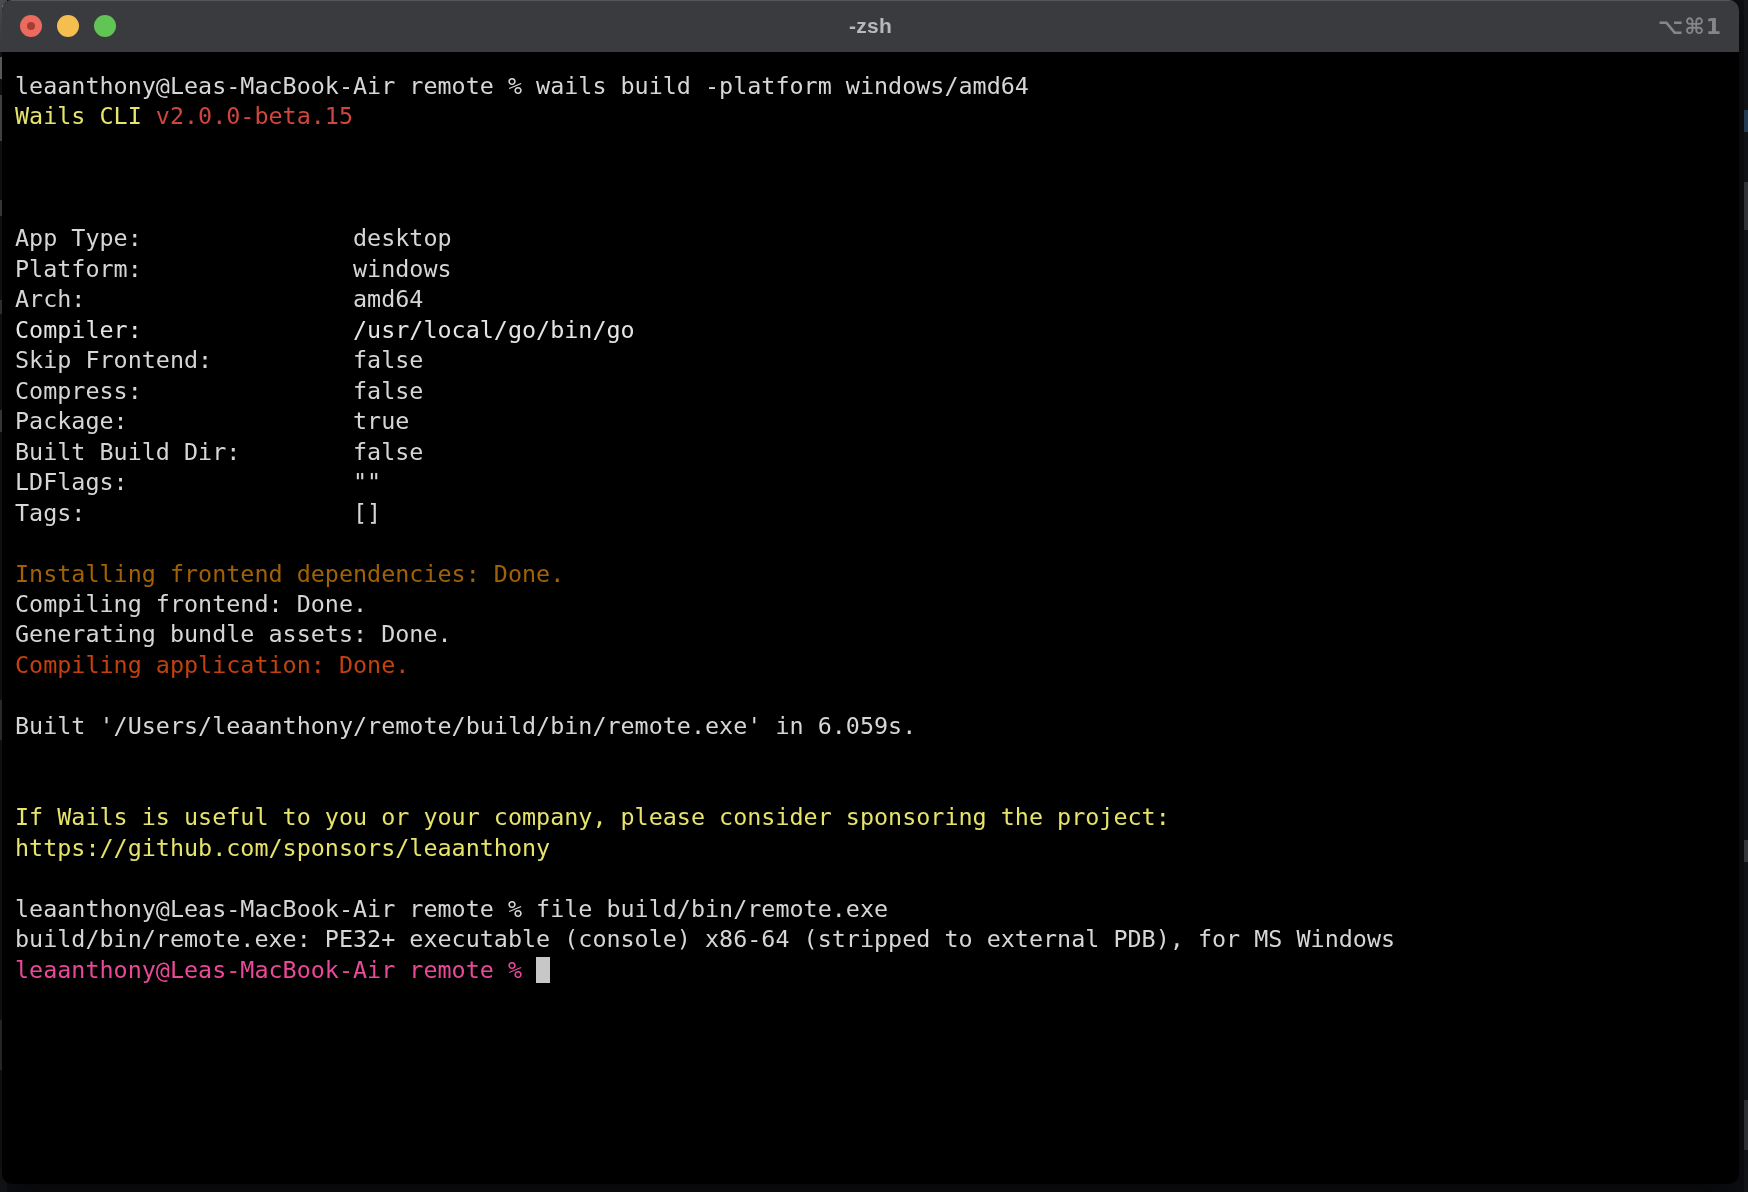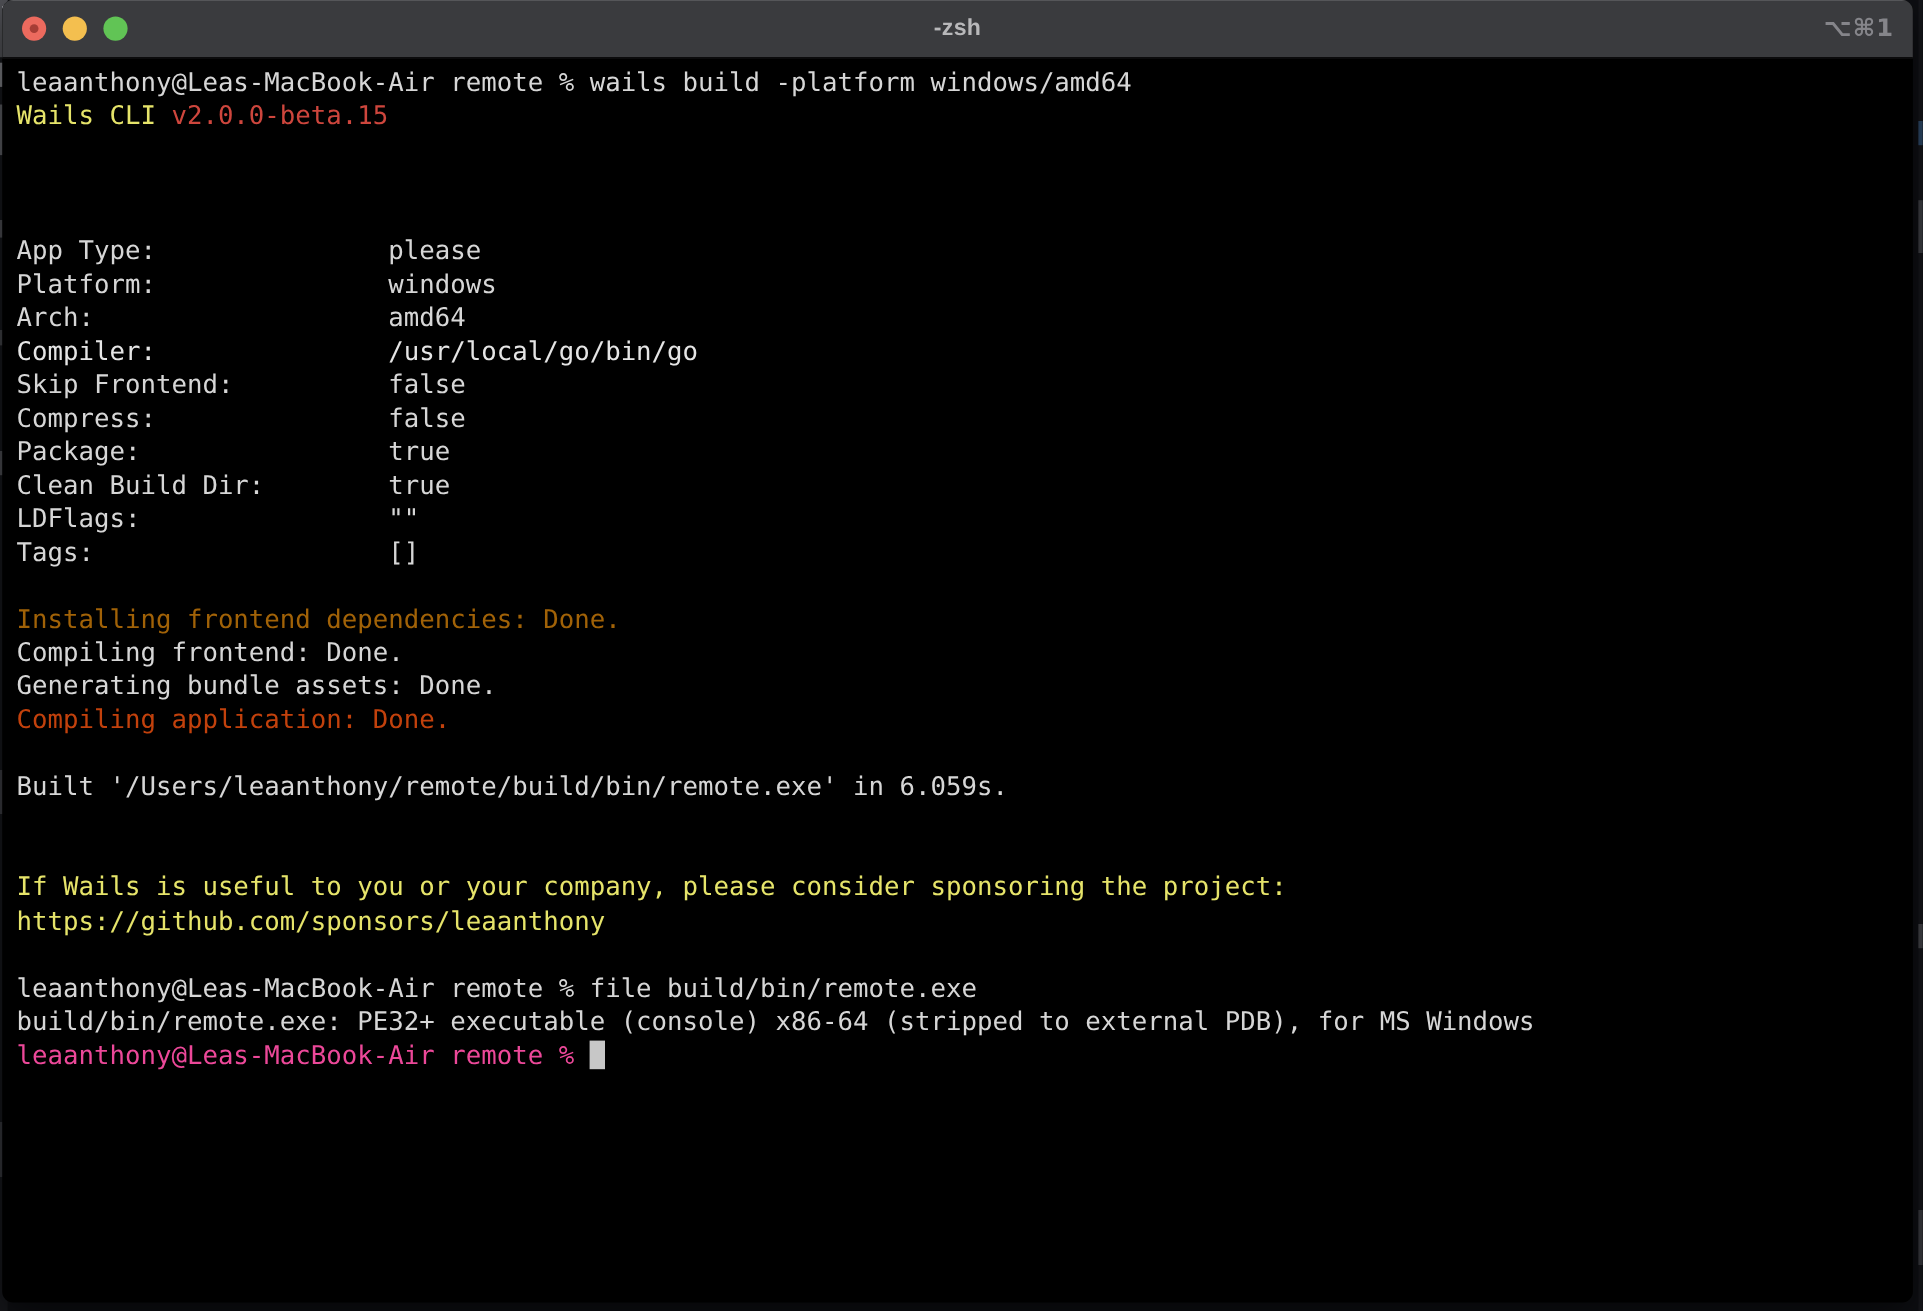--- a/index.html
+++ b/index.html
@@ -56,21 +56,21 @@
     color: var(--title-text, #b8b8ba); letter-spacing: .3px;
   }
   .titlebar-shortcut {
     position: absolute; right: 17px; top: 0; height: 100%;
     display: flex; align-items: center;
     font-family: "DejaVu Sans", sans-serif; font-weight: 700; font-size: 22px;
     color: var(--shortcut-text, #85858a); letter-spacing: 1px;
   }
 
   .terminal {
-    padding: 7px 0 0 13px;
+    padding: 18px 0 0 13px;
     font-size: 23.4px; line-height: 30.47px;
   }
   .term-line { white-space: pre; height: 30.47px; }
   .cursor {
     display: inline-block; width: 14.1px; height: 26px;
     background: var(--cursor, #c7c7c7);
     vertical-align: middle; margin-bottom: 3px;
   }
 </style>
 </head>
@@ -109,28 +109,28 @@
       <div class="titlebar-title">-zsh</div>
       <div class="titlebar-shortcut">⌥⌘1</div>
     </div>
 
     <div class="terminal">
         <div class="term-line"><span style="color: rgb(214, 214, 214);">leaanthony@Leas-MacBook-Air remote % wails build -platform windows/amd64</span></div>
         <div class="term-line"><span style="color: rgb(230, 228, 106);">Wails CLI </span><span style="color: rgb(206, 70, 61);">v2.0.0-beta.15</span></div>
         <div class="term-line"></div>
         <div class="term-line"></div>
         <div class="term-line"></div>
-        <div class="term-line"><span style="color: rgb(214, 214, 214);">App Type:               please</span></div>
+        <div class="term-line"><span style="color: rgb(214, 214, 214);">App Type:               desktop</span></div>
         <div class="term-line"><span style="color: rgb(214, 214, 214);">Platform:               windows</span></div>
         <div class="term-line"><span style="color: rgb(214, 214, 214);">Arch:                   amd64</span></div>
         <div class="term-line"><span style="color: #e5e5e5;">Compiler:               /usr/local/go/bin/go</span></div>
         <div class="term-line"><span style="color: rgb(214, 214, 214);">Skip Frontend:          false</span></div>
         <div class="term-line"><span style="color: rgb(214, 214, 214); text-align: right;">Compress:               false</span></div>
         <div class="term-line"><span style="color: rgb(214, 214, 214);">Package:                true</span></div>
-        <div class="term-line"><span style="color: rgb(214, 214, 214);">Clean Build Dir:        true</span></div>
+        <div class="term-line"><span style="color: rgb(214, 214, 214);">Built Build Dir:        false</span></div>
         <div class="term-line"><span style="color: rgb(214, 214, 214);">LDFlags:                ""</span></div>
         <div class="term-line"><span style="color: rgb(214, 214, 214);">Tags:                   []</span></div>
         <div class="term-line"></div>
         <div class="term-line"><span style="color: #a16207;">Installing frontend dependencies: Done.</span></div>
         <div class="term-line"><span style="color: rgb(214, 214, 214);">Compiling frontend: Done.</span></div>
         <div class="term-line"><span style="color: rgb(214, 214, 214);">Generating bundle assets: Done.</span></div>
         <div class="term-line"><span style="color: #c2410c; margin-top: 23px;">Compiling application: Done.</span></div>
         <div class="term-line"></div>
         <div class="term-line"><span style="color: rgb(214, 214, 214);">Built '/Users/leaanthony/remote/build/bin/remote.exe' in 6.059s.</span></div>
         <div class="term-line"></div>

